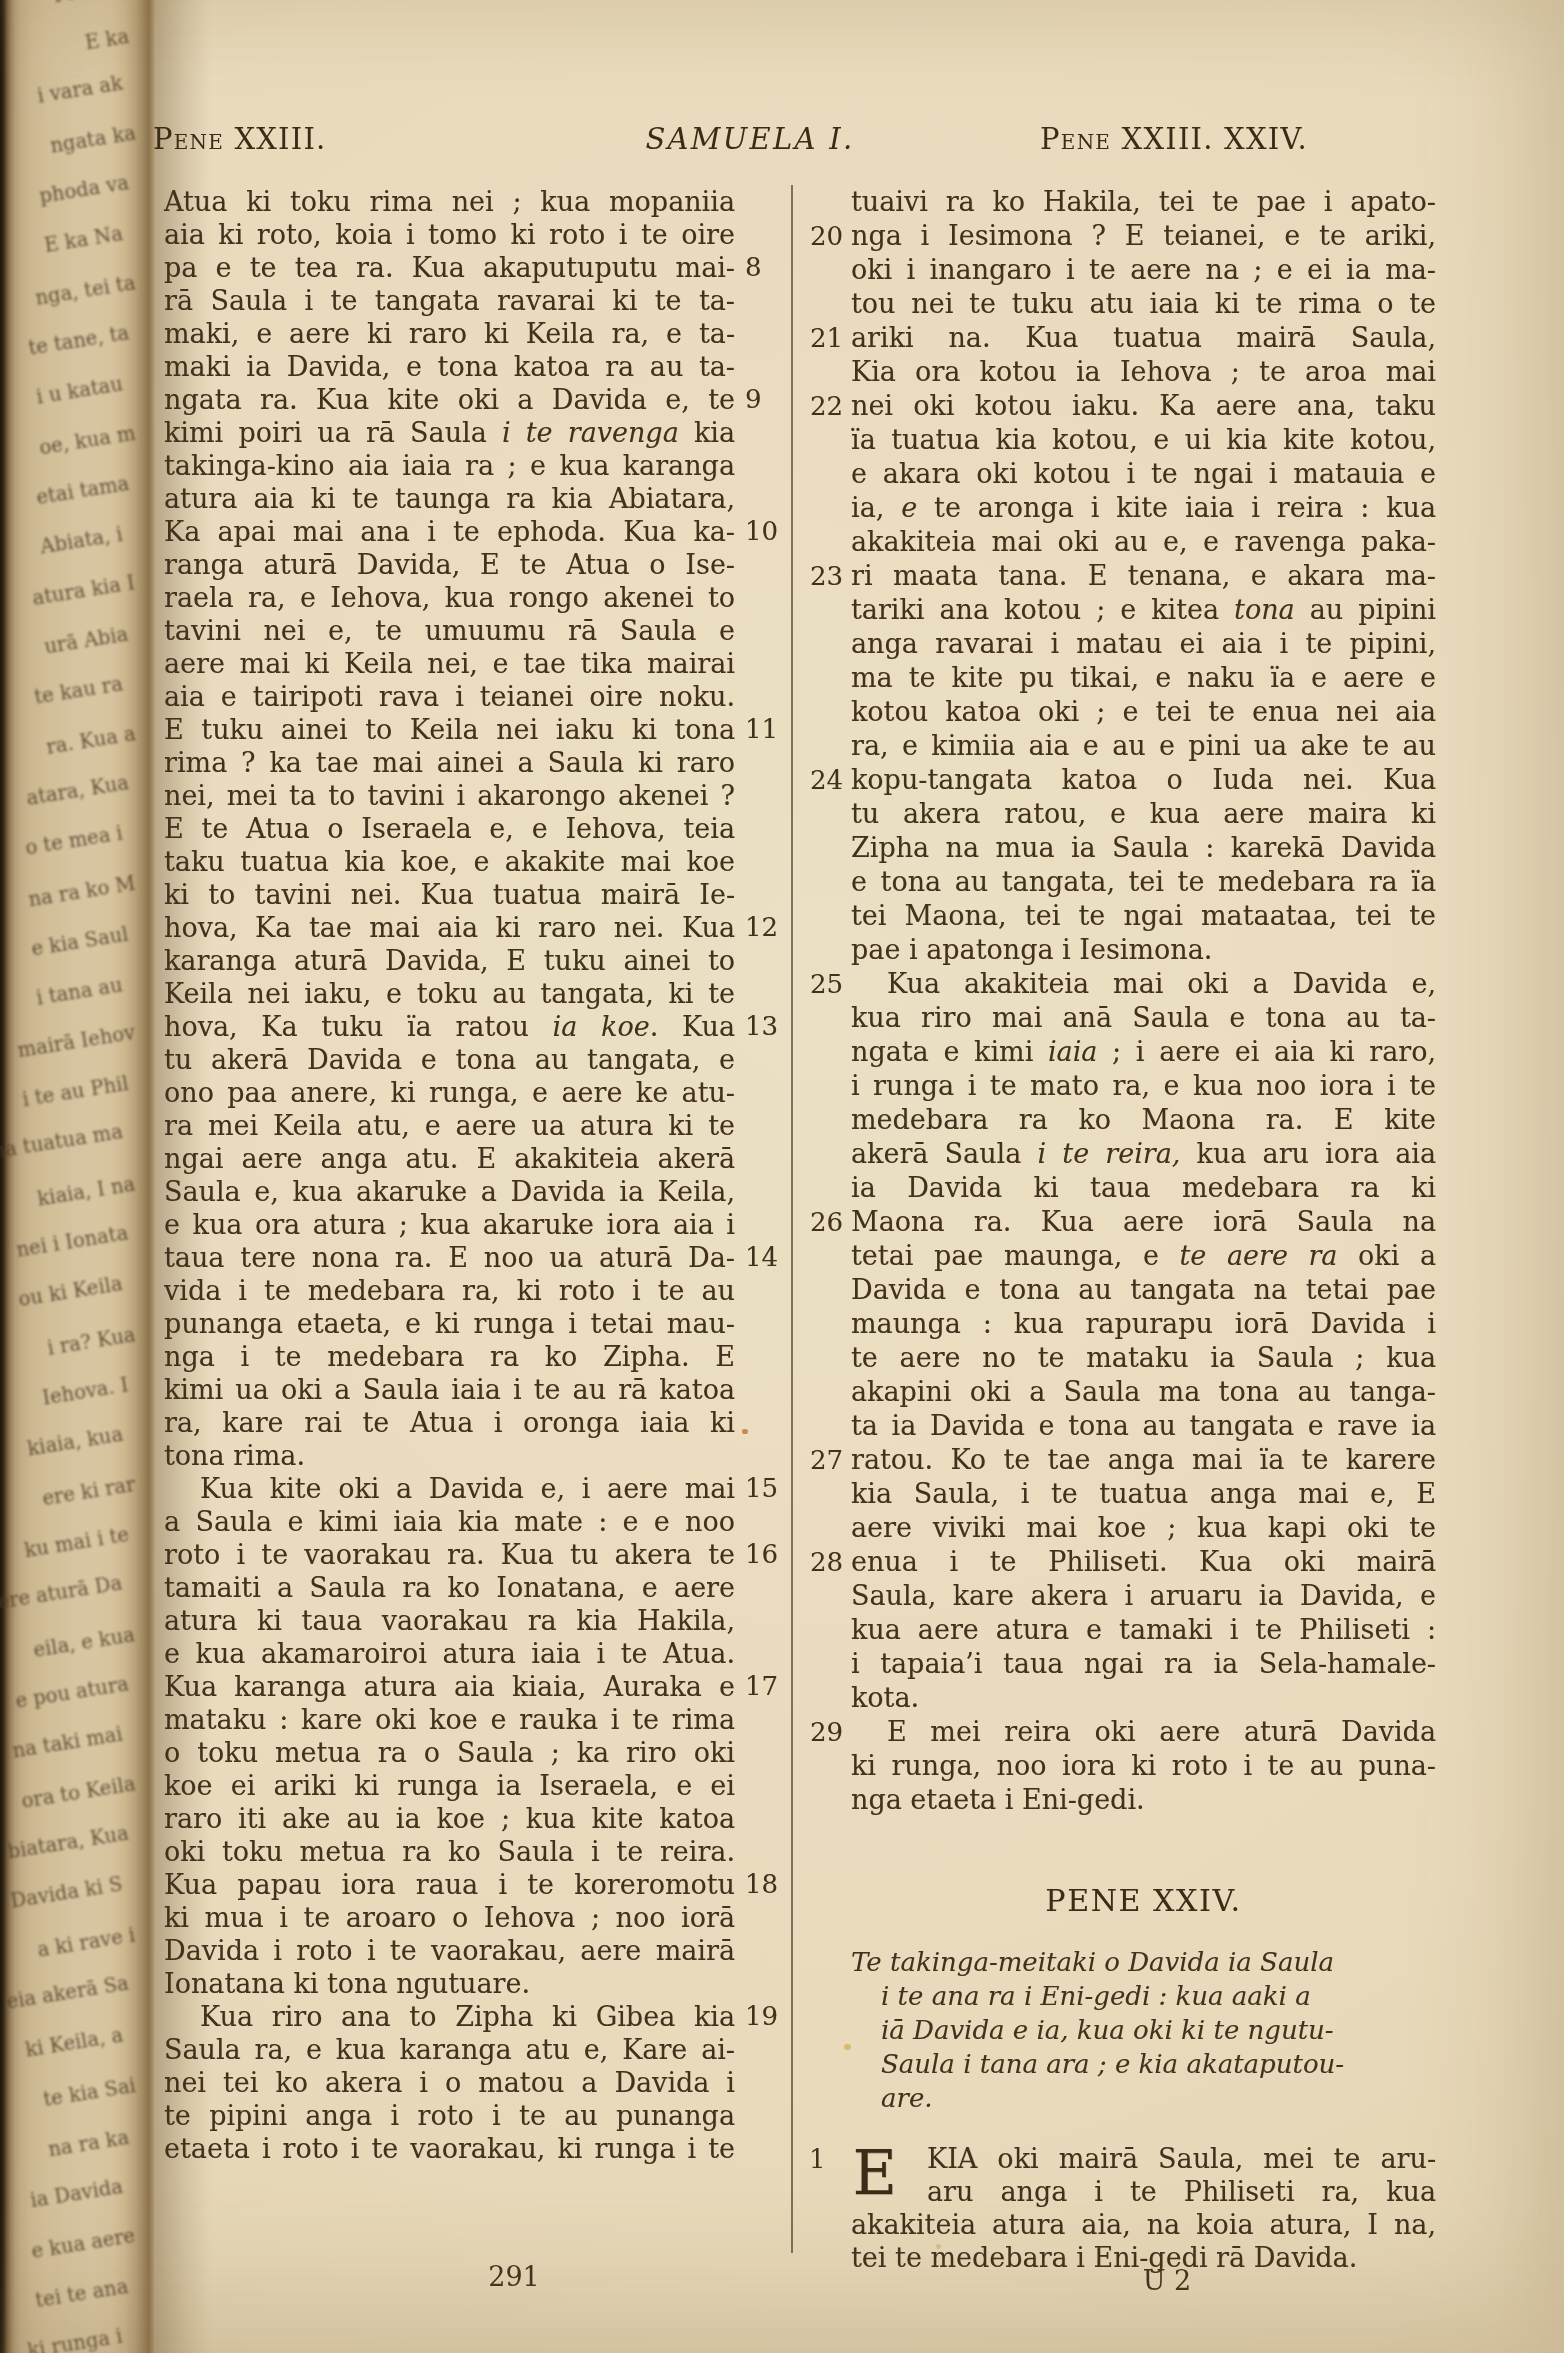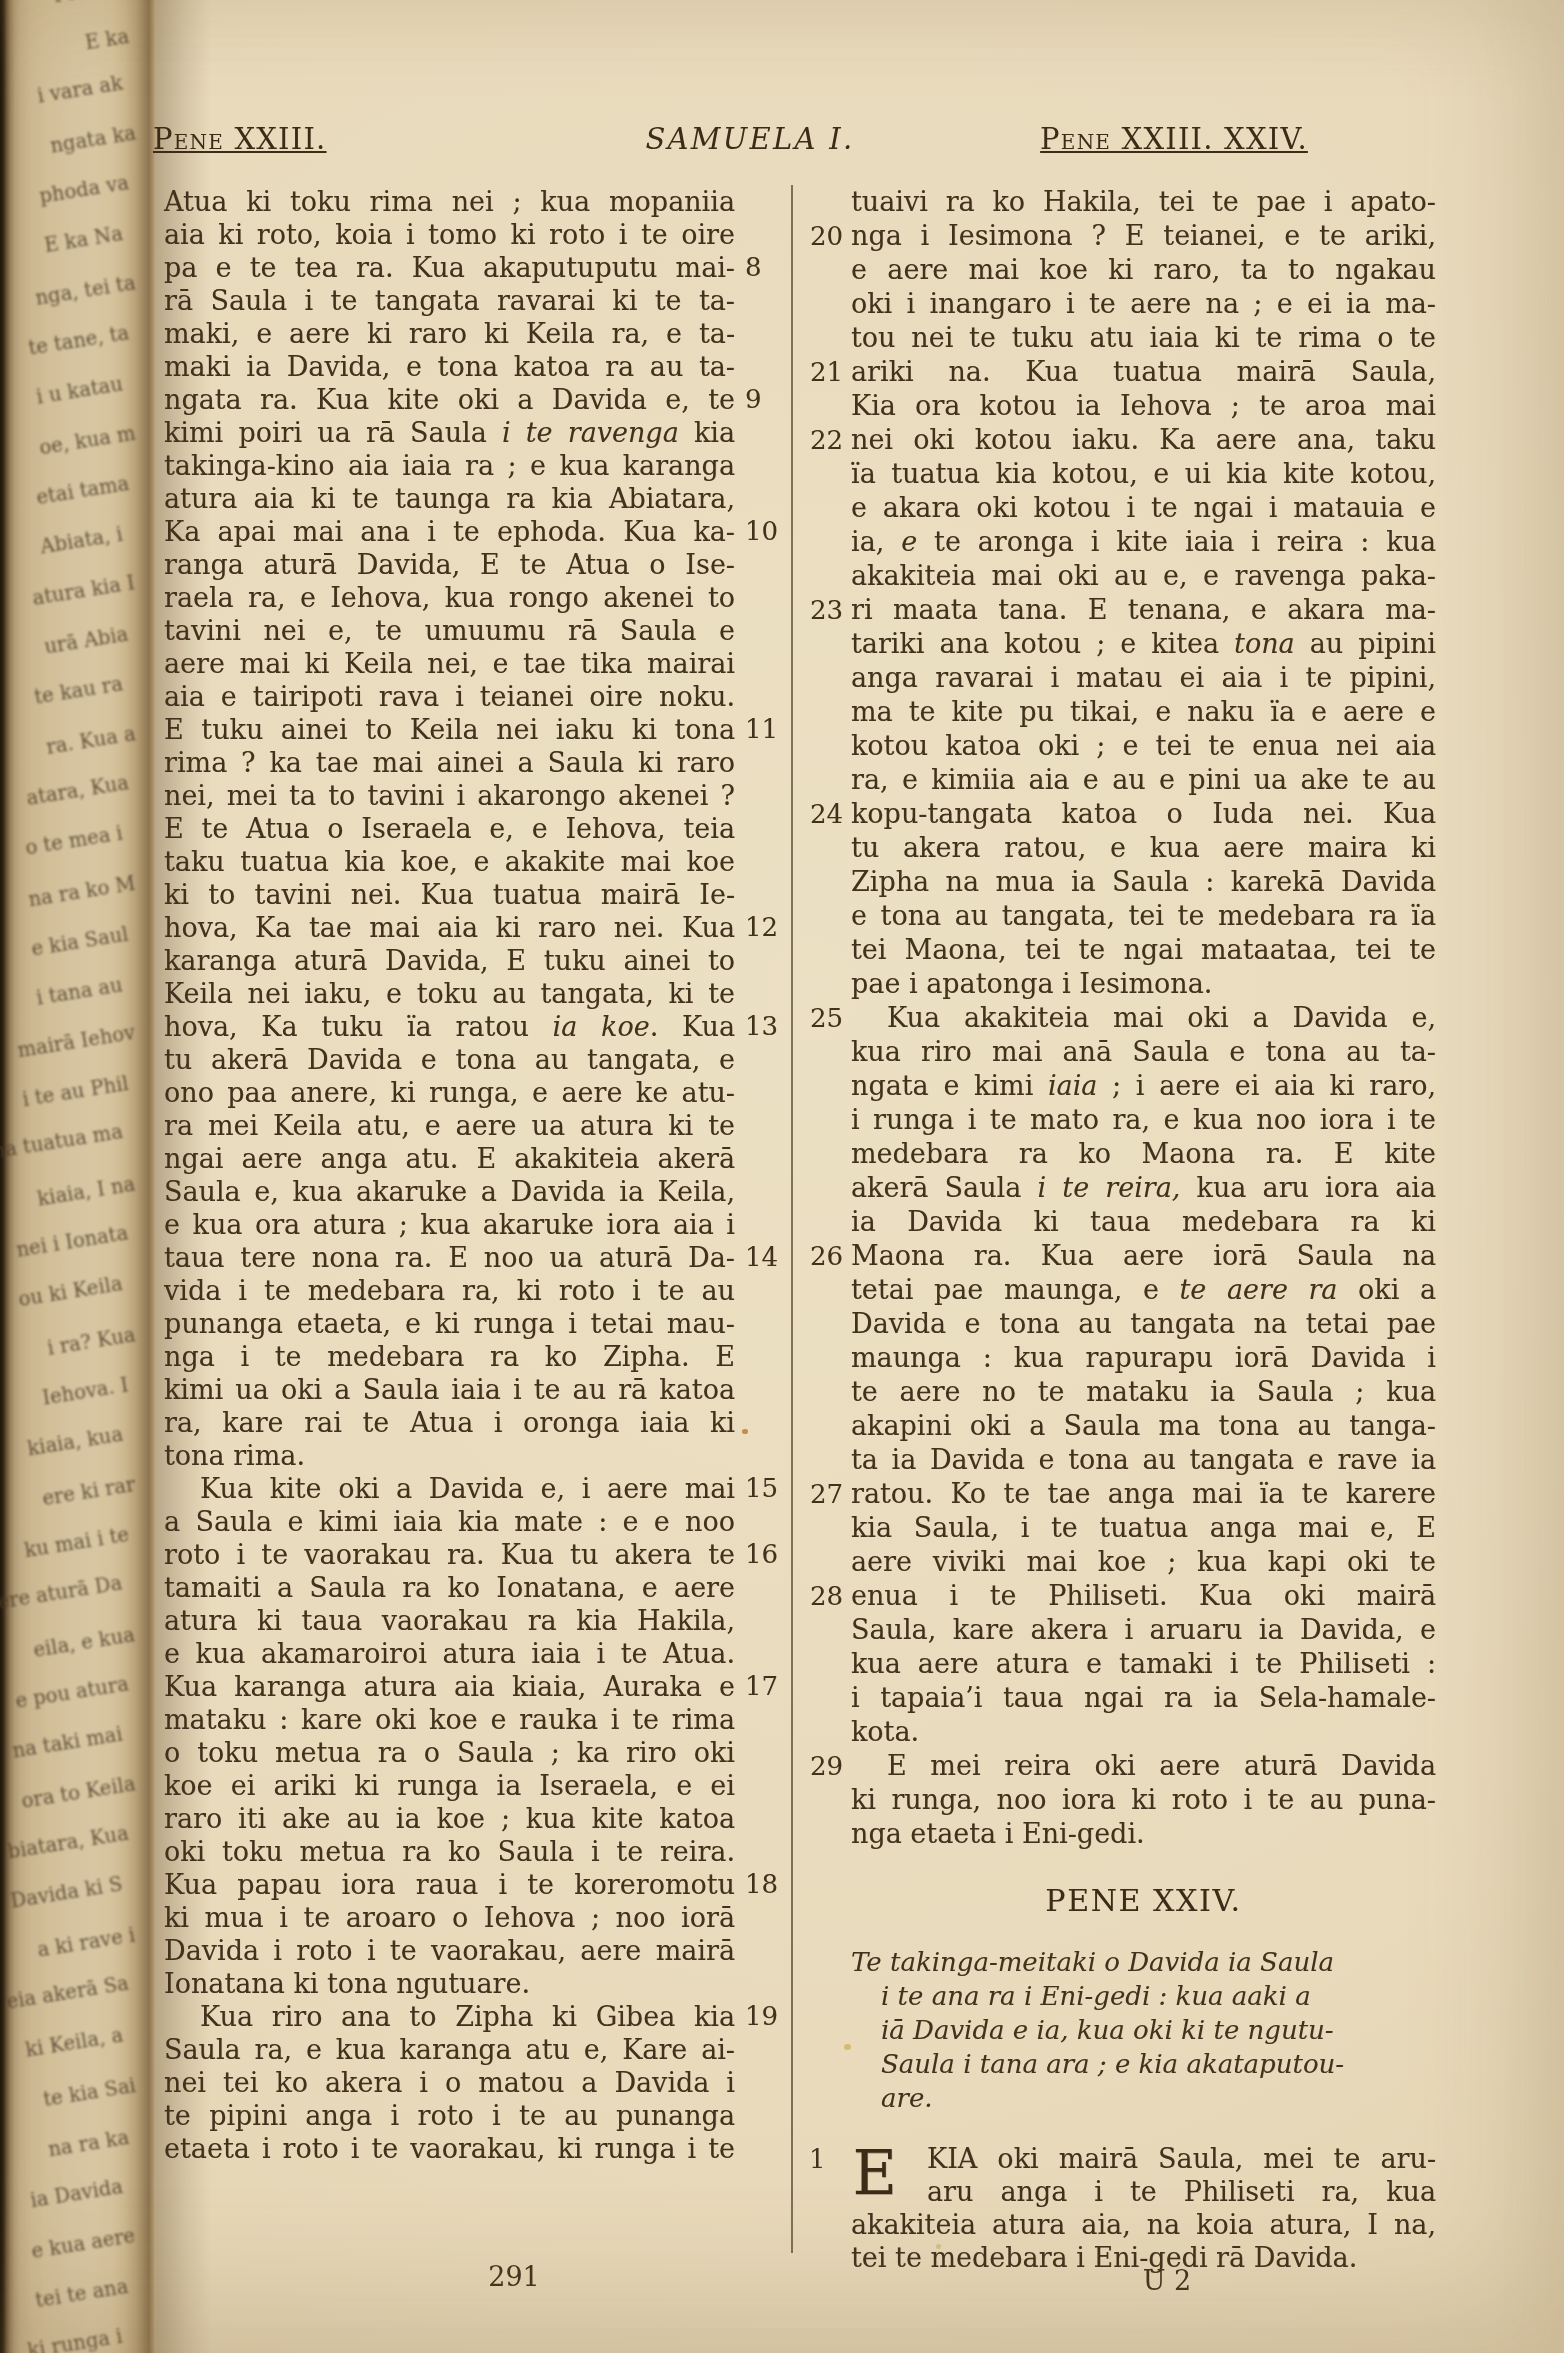--- a/index.html
+++ b/index.html
@@ -24,21 +24,21 @@
   .frag{
     position:absolute;right:23.5px;white-space:nowrap;
     font-size:19.6px;color:#4c3a26;filter:blur(0.9px);opacity:.82;
   }
   .gutter-shade{
     position:absolute;left:156px;top:0;width:55px;height:2354px;pointer-events:none;
     background:linear-gradient(90deg, rgba(110,85,52,.38) 0%, rgba(110,85,52,.14) 55%, rgba(110,85,52,0) 100%);
   }
   
   .rh{position:absolute;top:122px;font-size:29px;letter-spacing:1.2px;color:#3b2b17;}
-  .sc{font-variant:small-caps;text-decoration:underline;}
+  .sc{font-variant:small-caps;}
   .rh-left{left:153px;}
   .rh-center{left:750px;transform:translateX(-50%);letter-spacing:2.3px;font-style:italic;}
   .rh-right{left:1174px;transform:translateX(-50%);}
   
   .coldivider{position:absolute;left:791px;top:185px;width:1.6px;height:2068px;background:rgba(62,47,28,.62);}
   .col{position:absolute;top:185px;font-size:27px;overflow:visible;}
   .colL{left:164px;width:571px;}
   .colR{left:851px;width:585px;}
   .bline{
     position:relative;text-align:justify;text-align-last:justify;
@@ -196,21 +196,20 @@
       <div class="bline nj">Ionatana ki tona ngutuare.</div>
       <div class="bline ind">Kua riro ana to Zipha ki Gibea kia<span class="vnum">19</span></div>
       <div class="bline">Saula ra, e kua karanga atu e, Kare ai-</div>
       <div class="bline">nei tei ko akera i o matou a Davida i</div>
       <div class="bline">te pipini anga i roto i te au punanga</div>
       <div class="bline">etaeta i roto i te vaorakau, ki runga i te</div>
     </div>
   <div class="col colR" id="colRight">
       <div class="bline">tuaivi ra ko Hakila, tei te pae i apato-</div>
       <div class="bline">nga i Iesimona ?  E teianei, e te ariki,<span class="vnum">20</span></div>
-      <div class="bline">e aere mai koe ki raro, ta to ngakau</div>
       <div class="bline">oki i inangaro i te aere na ; e ei ia ma-</div>
       <div class="bline">tou nei te tuku atu iaia ki te rima o te</div>
       <div class="bline">ariki na.  Kua tuatua mairā Saula,<span class="vnum">21</span></div>
       <div class="bline">Kia ora kotou ia Iehova ; te aroa mai</div>
       <div class="bline">nei oki kotou iaku.  Ka aere ana, taku<span class="vnum">22</span></div>
       <div class="bline">ïa tuatua kia kotou, e ui kia kite kotou,</div>
       <div class="bline">e akara oki kotou i te ngai i matauia e</div>
       <div class="bline">ia, <i>e</i> te aronga i kite iaia i reira : kua</div>
       <div class="bline">akakiteia mai oki au e, e ravenga paka-</div>
       <div class="bline">ri maata tana.  E tenana, e akara ma-<span class="vnum">23</span></div>

